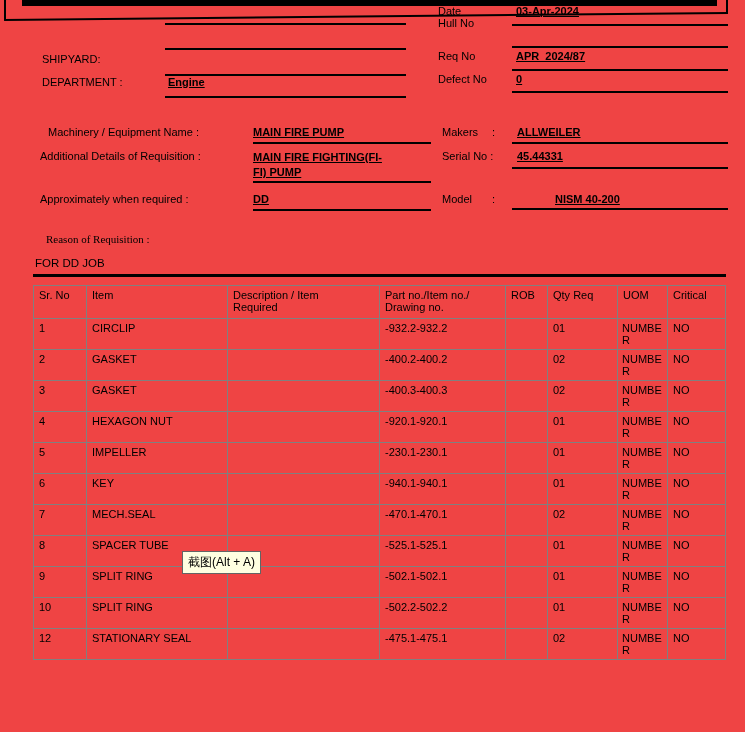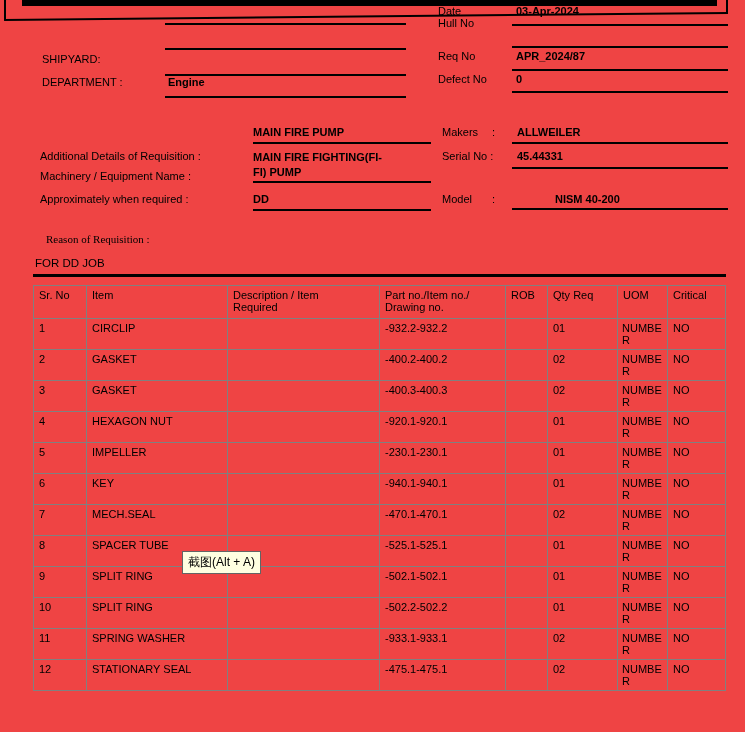--- a/index.html
+++ b/index.html
@@ -3,21 +3,21 @@
 <meta charset="utf-8">
 <style>
   html,body { margin:0; padding:0; background:#fff; }
   .page {
     position:relative; width:745px; height:732px; background:#ef4444;
     font-family:"Liberation Sans", sans-serif; font-size:11px; color:#000;
     overflow:hidden;
   }
   .abs  { position:absolute; white-space:nowrap; line-height:13px; }
   .lbl  { font-weight:normal; }
-  .val  { font-weight:bold; }
+  .val  { font-weight:bold;text-decoration:underline; }
   .uline { position:absolute; background:#000; height:2px; }
   .frameline { position:absolute; background:#000; }
   .reason-heading {
     font-family:"Liberation Serif", serif; font-size:11px; line-height:16px;
   }
   .reason-text { font-size:11.5px; }
   .thickrule { position:absolute; background:#000; height:3px; }
 
   table.parts {
     position:absolute; left:33px; top:285px; width:692px;
@@ -70,21 +70,21 @@
   <div class="uline" style="left:165px; top:48px; width:241px;"></div>
 
   <span class="abs lbl" style="left:42px; top:53px;">SHIPYARD:</span>
   <span class="abs val" style="left:168px; top:53px;"></span>
   <div class="uline" style="left:165px; top:74px; width:241px;"></div>
 
   <span class="abs lbl" style="left:42px; top:76px;">DEPARTMENT :</span>
   <span class="abs val" style="left:168px; top:76px;">Engine</span>
   <div class="uline" style="left:165px; top:96px; width:241px;"></div>
 
-  <span class="abs lbl" style="left:40px; top:126px;margin-top:44px;">Machinery / Equipment Name :</span>
+  <span class="abs lbl" style="left:48px; top:126px;">Machinery / Equipment Name :</span>
   <span class="abs val" style="left:253px; top:126px;">MAIN FIRE PUMP</span>
   <div class="uline" style="left:253px; top:142px; width:178px;"></div>
 
   <span class="abs lbl" style="left:40px; top:150px;">Additional Details of Requisition :</span>
   <span class="abs val" style="left:253px; top:150px; width:135px; white-space:normal; line-height:15px;">MAIN FIRE FIGHTING(FI-FI) PUMP</span>
   <div class="uline" style="left:253px; top:181px; width:178px;"></div>
 
   <span class="abs lbl" style="left:40px; top:193px;">Approximately when required :</span>
   <span class="abs val" style="left:253px; top:193px;">DD</span>
   <div class="uline" style="left:253px; top:209px; width:178px;"></div>
@@ -225,30 +225,20 @@
           <td class="col-sr">10</td>
           <td class="col-item">SPLIT RING</td>
           <td class="col-description"></td>
           <td class="col-part-no">-502.2-502.2</td>
           <td class="col-rob"></td>
           <td class="col-qty-req">01</td>
           <td class="col-uom">NUMBER</td>
           <td class="col-critical">NO</td>
         </tr>
         <tr>
-          <td class="col-sr">11</td>
-          <td class="col-item">SPRING WASHER</td>
-          <td class="col-description"></td>
-          <td class="col-part-no">-933.1-933.1</td>
-          <td class="col-rob"></td>
-          <td class="col-qty-req">02</td>
-          <td class="col-uom">NUMBER</td>
-          <td class="col-critical">NO</td>
-        </tr>
-        <tr>
           <td class="col-sr">12</td>
           <td class="col-item">STATIONARY SEAL</td>
           <td class="col-description"></td>
           <td class="col-part-no">-475.1-475.1</td>
           <td class="col-rob"></td>
           <td class="col-qty-req">02</td>
           <td class="col-uom">NUMBER</td>
           <td class="col-critical">NO</td>
         </tr>
       </tbody>

